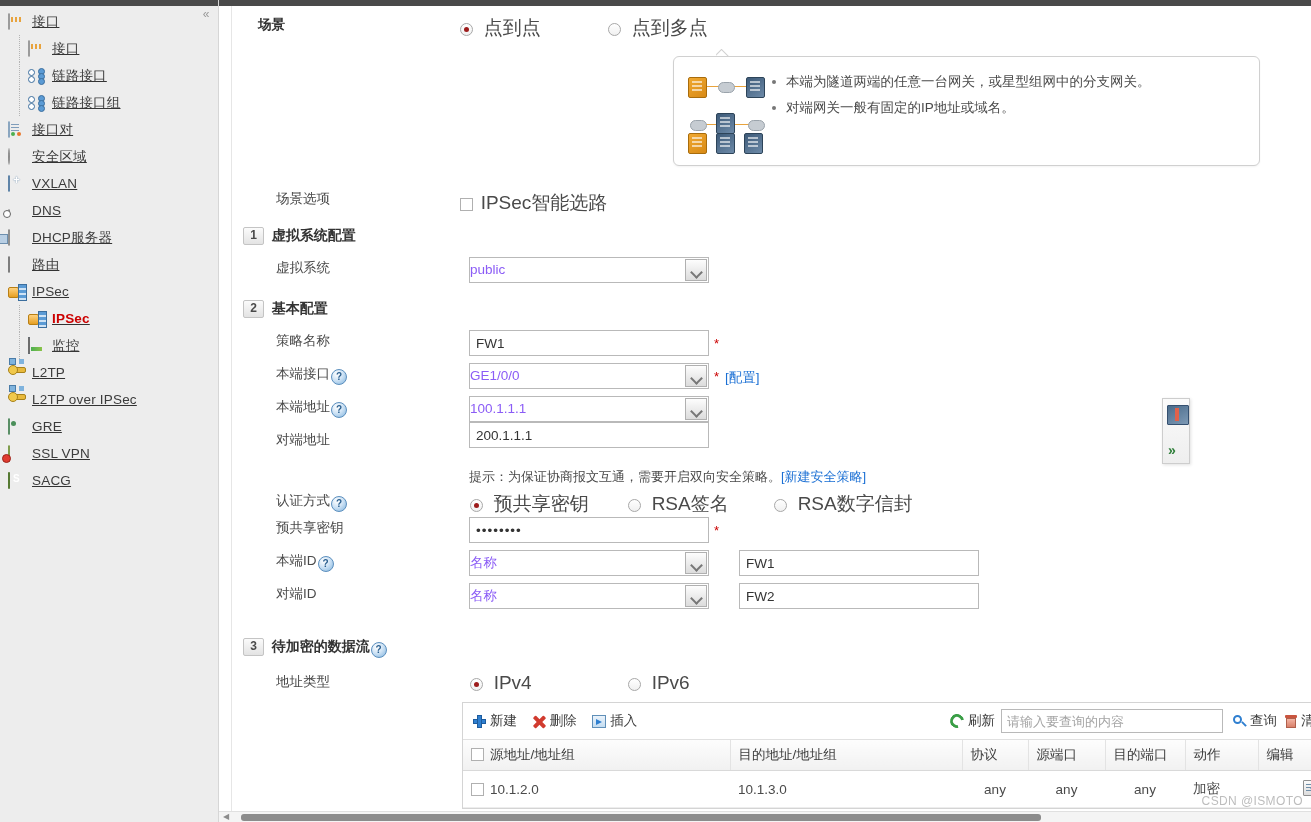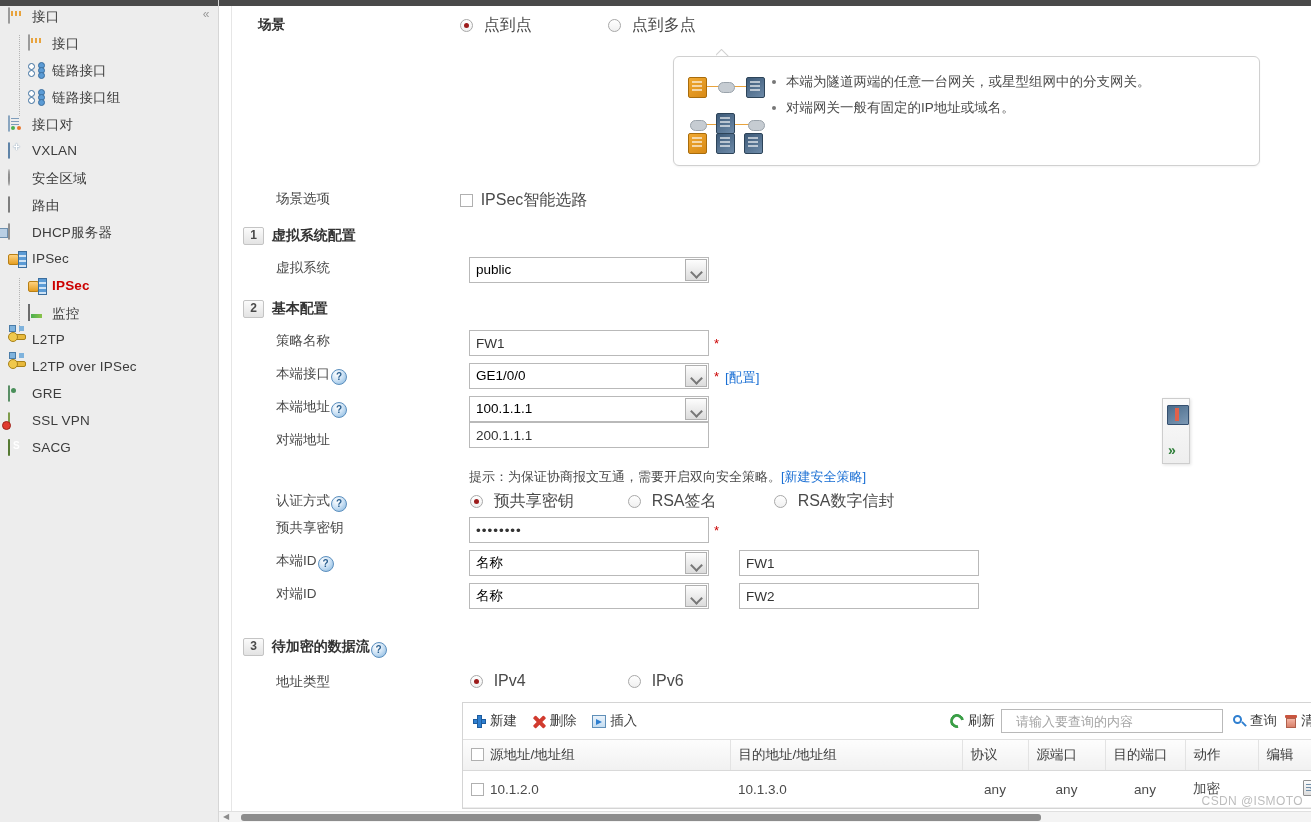--- a/index.html
+++ b/index.html
@@ -39,25 +39,26 @@
     color: #9a9a9a;
     font-size: 12px;
     line-height: 16px;
     text-align: center;
     cursor: pointer;
     user-select: none;
   }
   .nav-list { position: absolute; left: 0; top: 8px; width: 218px; }
   .nav-item {
     display: flex;
-    align-items: flex-start;
+    align-items: center;
     height: 27px;
     padding-left: 8px;
     cursor: pointer;
     white-space: nowrap;
+    text-decoration: underline;
   }
   .nav-item.lvl2 { padding-left: 28px; }
   .nav-label {
     font-size: 13.5px;
     color: #3c3c3c;
     margin-left: 6px;
     letter-spacing: 0.2px;
   }
   .nav-item.active .nav-label {
     color: #cc0000;
@@ -178,21 +179,21 @@
     box-sizing: border-box;
   }
   .radio.on::after {
     content: "";
     position: absolute;
     left: 3px; top: 3px;
     width: 5px; height: 5px;
     border-radius: 50%;
     background: #9c1b1b;
   }
-  .radio-lbl { font-size: 16px; color: #4a4a4a; margin-left: 7px; cursor: pointer; }
+  .radio-lbl { font-size: 19px; color: #4a4a4a; margin-left: 7px; cursor: pointer; }
 
   
   .cbox {
     display: inline-block;
     width: 13px; height: 13px;
     border: 1px solid #b0b0b0;
     background: #ffffff;
     vertical-align: -2px;
     cursor: pointer;
     box-sizing: border-box;
@@ -212,23 +213,22 @@
   }
   .tinput::placeholder { color: #a0a0a0; }
   
   .sel {
     box-sizing: border-box;
     border: 1px solid #b9b9b9;
     background: #ffffff;
     height: 26px;
     position: relative;
     font-size: 13.5px;
-    color: #000000;
+    color: #8b5cf6;
     line-height: 24px;
-    padding-left: 6px;
     cursor: pointer;
     user-select: none;
   }
   .sel .arrow {
     position: absolute;
     right: 1px; top: 1px;
     width: 22px; height: 22px;
     background: linear-gradient(#fdfdfd,#dcdcdc);
     border: 1px solid #b0b0b0;
     box-sizing: border-box;
@@ -389,21 +389,21 @@
   .ic-edit{width:15px;height:16px;background:linear-gradient(#fbfbfb,#dcdcdc);border:1px solid #8f8f8f;position:relative;box-sizing:border-box;border-radius:1px;cursor:pointer;}
   .ic-edit::before{content:"";position:absolute;left:2px;top:3px;width:7px;height:1px;background:#6f8ea8;box-shadow:0 3px 0 #6f8ea8,0 6px 0 #6f8ea8;}
   .ic-edit::after{content:"";position:absolute;right:-2px;top:4px;width:9px;height:3px;background:#3f6f9c;transform:rotate(-45deg);}
 
   #search-wrap { position: absolute; right: 0; top: 0; height: 36px; display: flex; align-items: center; }
   #search-input {
     width: 222px; height: 24px;
     box-sizing: border-box;
     border: 1px solid #b9b9b9;
     font-size: 13px;
-    padding: 0 14px;
+    padding: 0 5px;
     color: #0f172a;
     font-family: "Liberation Sans", sans-serif;
     outline: none;
   }
   #search-input::placeholder { color: #a5a5a5; }
 
   table.grid {
     border-collapse: collapse;
     width: 100%;
     font-size: 13.5px;
@@ -528,38 +528,42 @@
         <span class="nav-ico"><span class="ic-link"><i></i><i></i><i></i><i></i><i></i></span></span>
         <span class="nav-label">链路接口组</span>
       </div>
 
       <div class="nav-item">
         <span class="nav-ico"><span class="ic-pair"></span></span>
         <span class="nav-label">接口对</span>
       </div>
 
       <div class="nav-item">
+        <span class="nav-ico"><span class="ic-zone"></span></span>
+        <span class="nav-label">安全区域</span>
+      </div>
+
+      <div class="nav-item">
         <span class="nav-ico"><span class="ic-vxlan"></span></span>
         <span class="nav-label">VXLAN</span>
       </div>
 
       <div class="nav-item">
-        <span class="nav-ico"><span class="ic-zone"></span></span>
-        <span class="nav-label">安全区域</span>
-      </div>
-
+        <span class="nav-ico"><span class="ic-dns"></span></span>
+        <span class="nav-label">DNS</span>
+      </div>
+
+      <div class="nav-item">
+        <span class="nav-ico"><span class="ic-dhcp"></span></span>
+        <span class="nav-label">DHCP服务器</span>
+      </div>
 
       <div class="nav-item">
         <span class="nav-ico"><span class="ic-route"></span></span>
         <span class="nav-label">路由</span>
-      </div>
-
-      <div class="nav-item">
-        <span class="nav-ico"><span class="ic-dhcp"></span></span>
-        <span class="nav-label">DHCP服务器</span>
       </div>
 
       <div class="nav-item">
         <span class="nav-ico"><span class="ic-lock"></span></span>
         <span class="nav-label">IPSec</span>
       </div>
 
       <div class="nav-item lvl2 active">
         <span class="nav-ico"><span class="ic-lock"></span></span>
         <span class="nav-label">IPSec</span>

